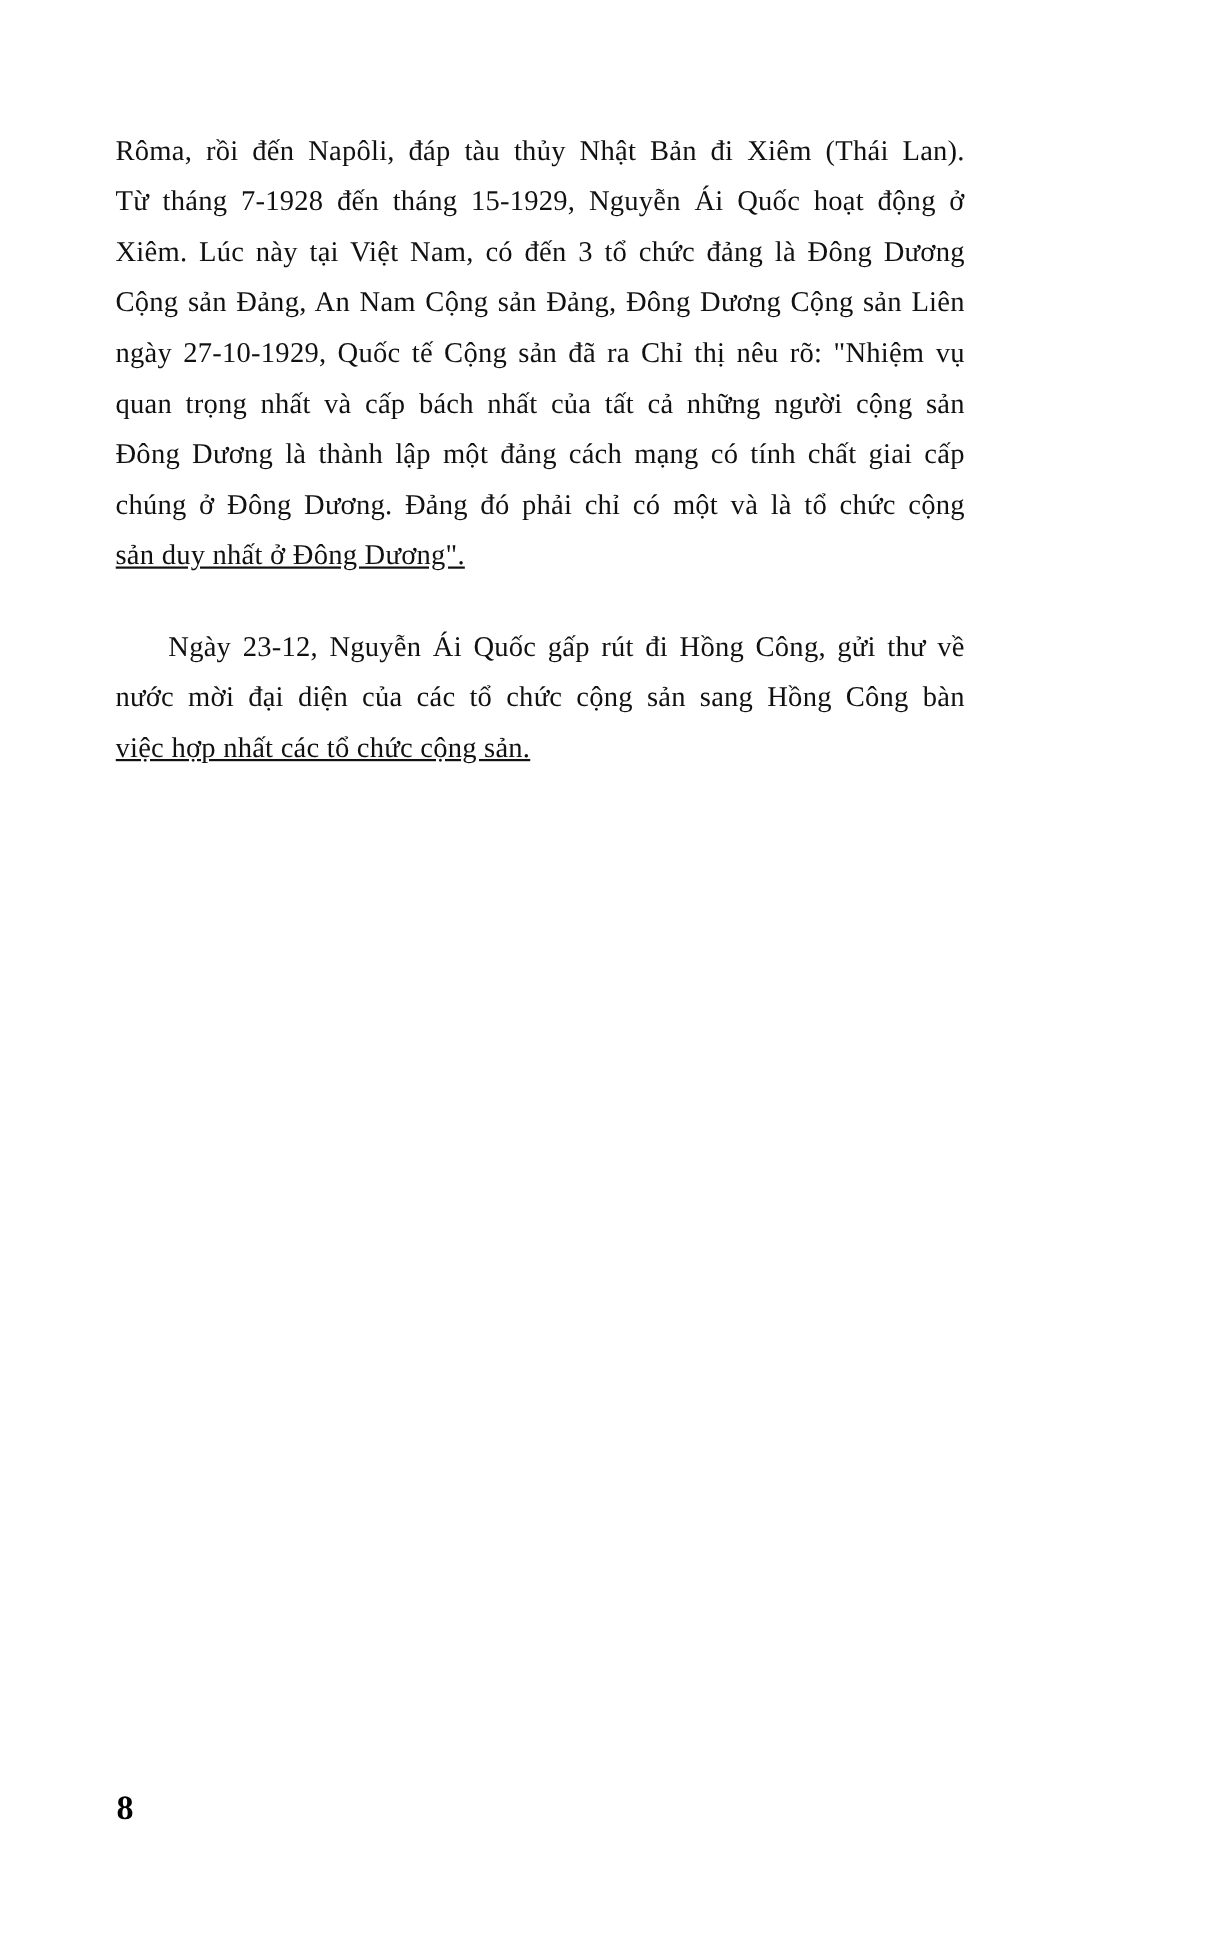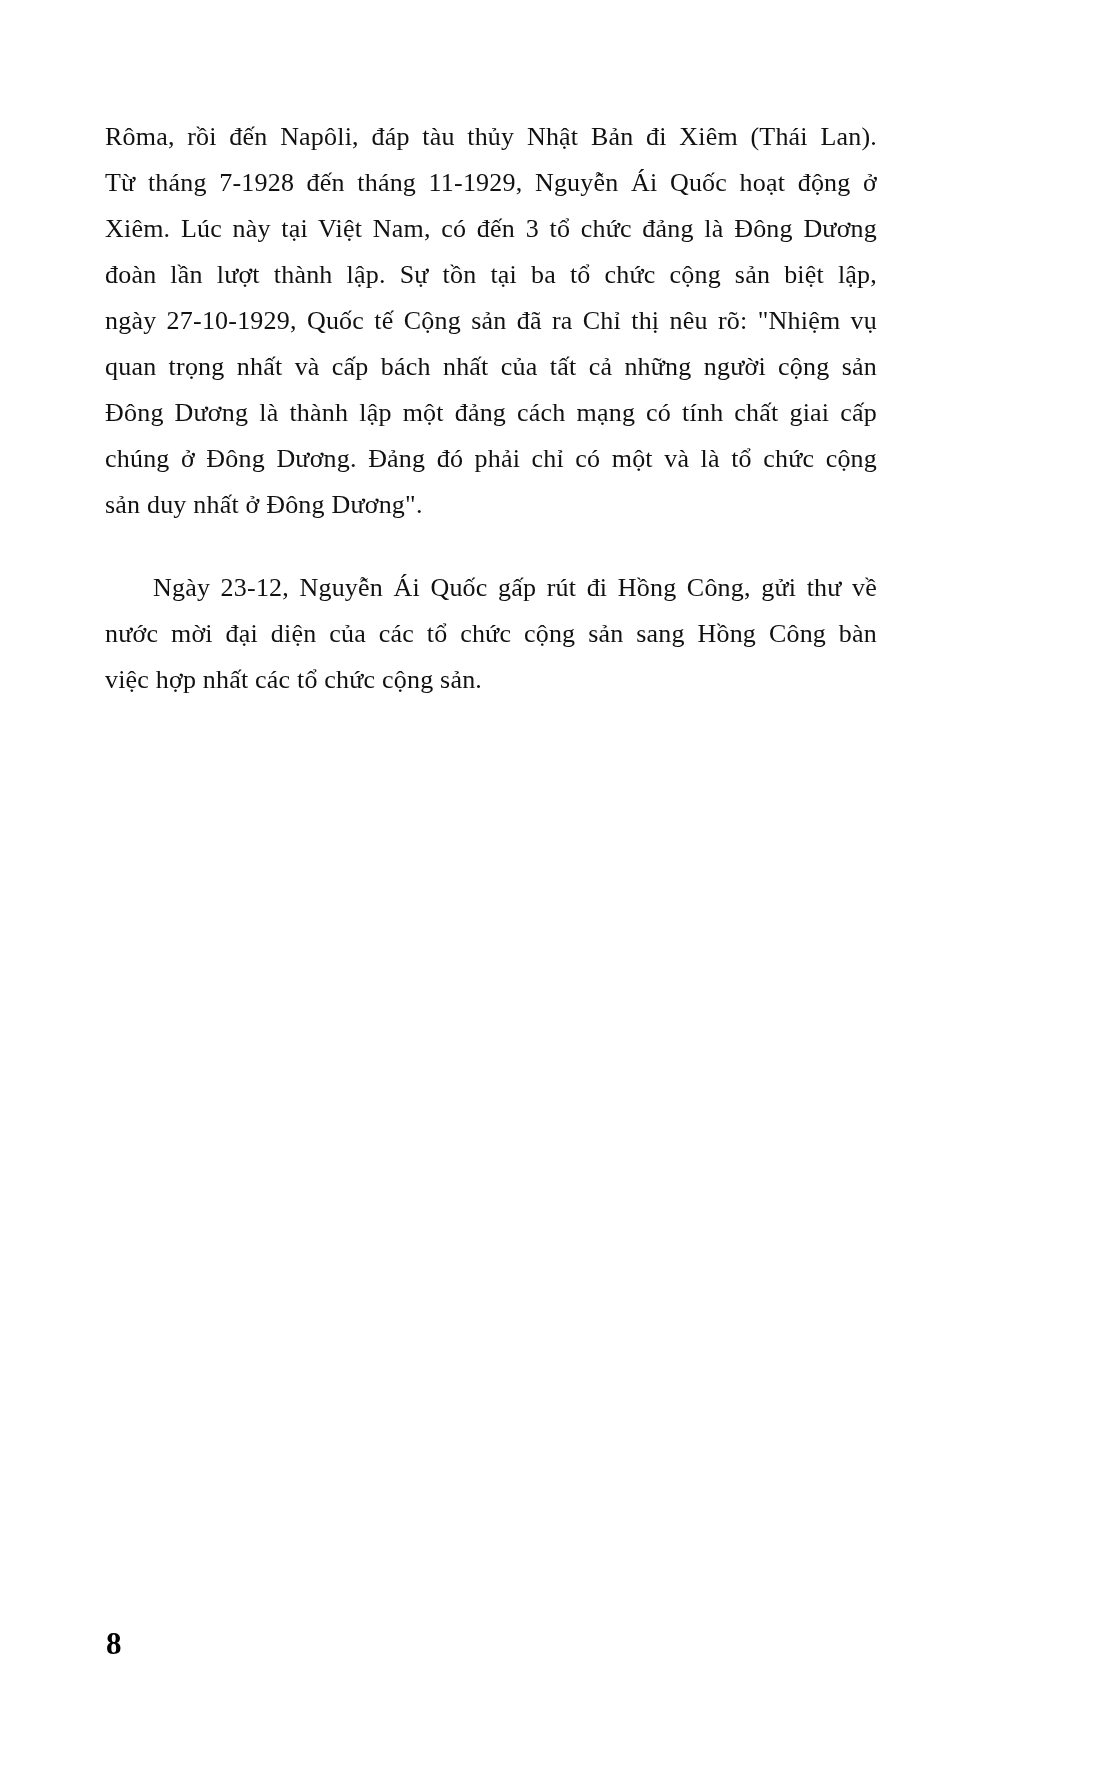--- a/index.html
+++ b/index.html
@@ -36,20 +36,21 @@
   .text-line {
     text-align: justify;
     text-align-last: justify;
     white-space: normal;
     height: 46px;
     overflow: hidden;
   }
   .text-line.last-line {
     text-align: center;
     text-align-last: left;
+    text-decoration: underline;
   }
   .text-line.indent-first {
     text-indent: 48px;
     margin-top: 37px;
   }
   .page-number {
     position: absolute;
     left: 106px;
     top: 1624px;
     font-size: 31px;
@@ -58,23 +59,23 @@
     color: #000000;
   }
 </style>
 </head>
 <body style="background: rgb(255, 255, 255); color: rgb(17, 17, 17);">
 
 <div class="page">
   <div class="text-block">
       <div class="paragraph">
         <div class="text-line">Rôma, rồi đến Napôli, đáp tàu thủy Nhật Bản đi Xiêm (Thái Lan).</div>
-        <div class="text-line">Từ tháng 7-1928 đến tháng 11-1929, Nguyễn Ái Quốc hoạt động ở</div>
+        <div class="text-line">Từ tháng 7-1928 đến tháng 15-1929, Nguyễn Ái Quốc hoạt động ở</div>
         <div class="text-line">Xiêm. Lúc này tại Việt Nam, có đến 3 tổ chức đảng là Đông Dương</div>
-        <div class="text-line">đoàn lần lượt thành lập. Sự tồn tại ba tổ chức cộng sản biệt lập,</div>
+        <div class="text-line">Cộng sản Đảng, An Nam Cộng sản Đảng, Đông Dương Cộng sản Liên</div>
         <div class="text-line">ngày 27-10-1929, Quốc tế Cộng sản đã ra Chỉ thị nêu rõ: "Nhiệm vụ</div>
         <div class="text-line">quan trọng nhất và cấp bách nhất của tất cả những người cộng sản</div>
         <div class="text-line">Đông Dương là thành lập một đảng cách mạng có tính chất giai cấp</div>
         <div class="text-line">chúng ở Đông Dương. Đảng đó phải chỉ có một và là tổ chức cộng</div>
         <div class="text-line last-line">sản duy nhất ở Đông Dương".</div>
       </div>
       <div class="paragraph">
         <div class="text-line indent-first">Ngày 23-12, Nguyễn Ái Quốc gấp rút đi Hồng Công, gửi thư về</div>
         <div class="text-line">nước mời đại diện của các tổ chức cộng sản sang Hồng Công bàn</div>
         <div class="text-line last-line">việc hợp nhất các tổ chức cộng sản.</div>

